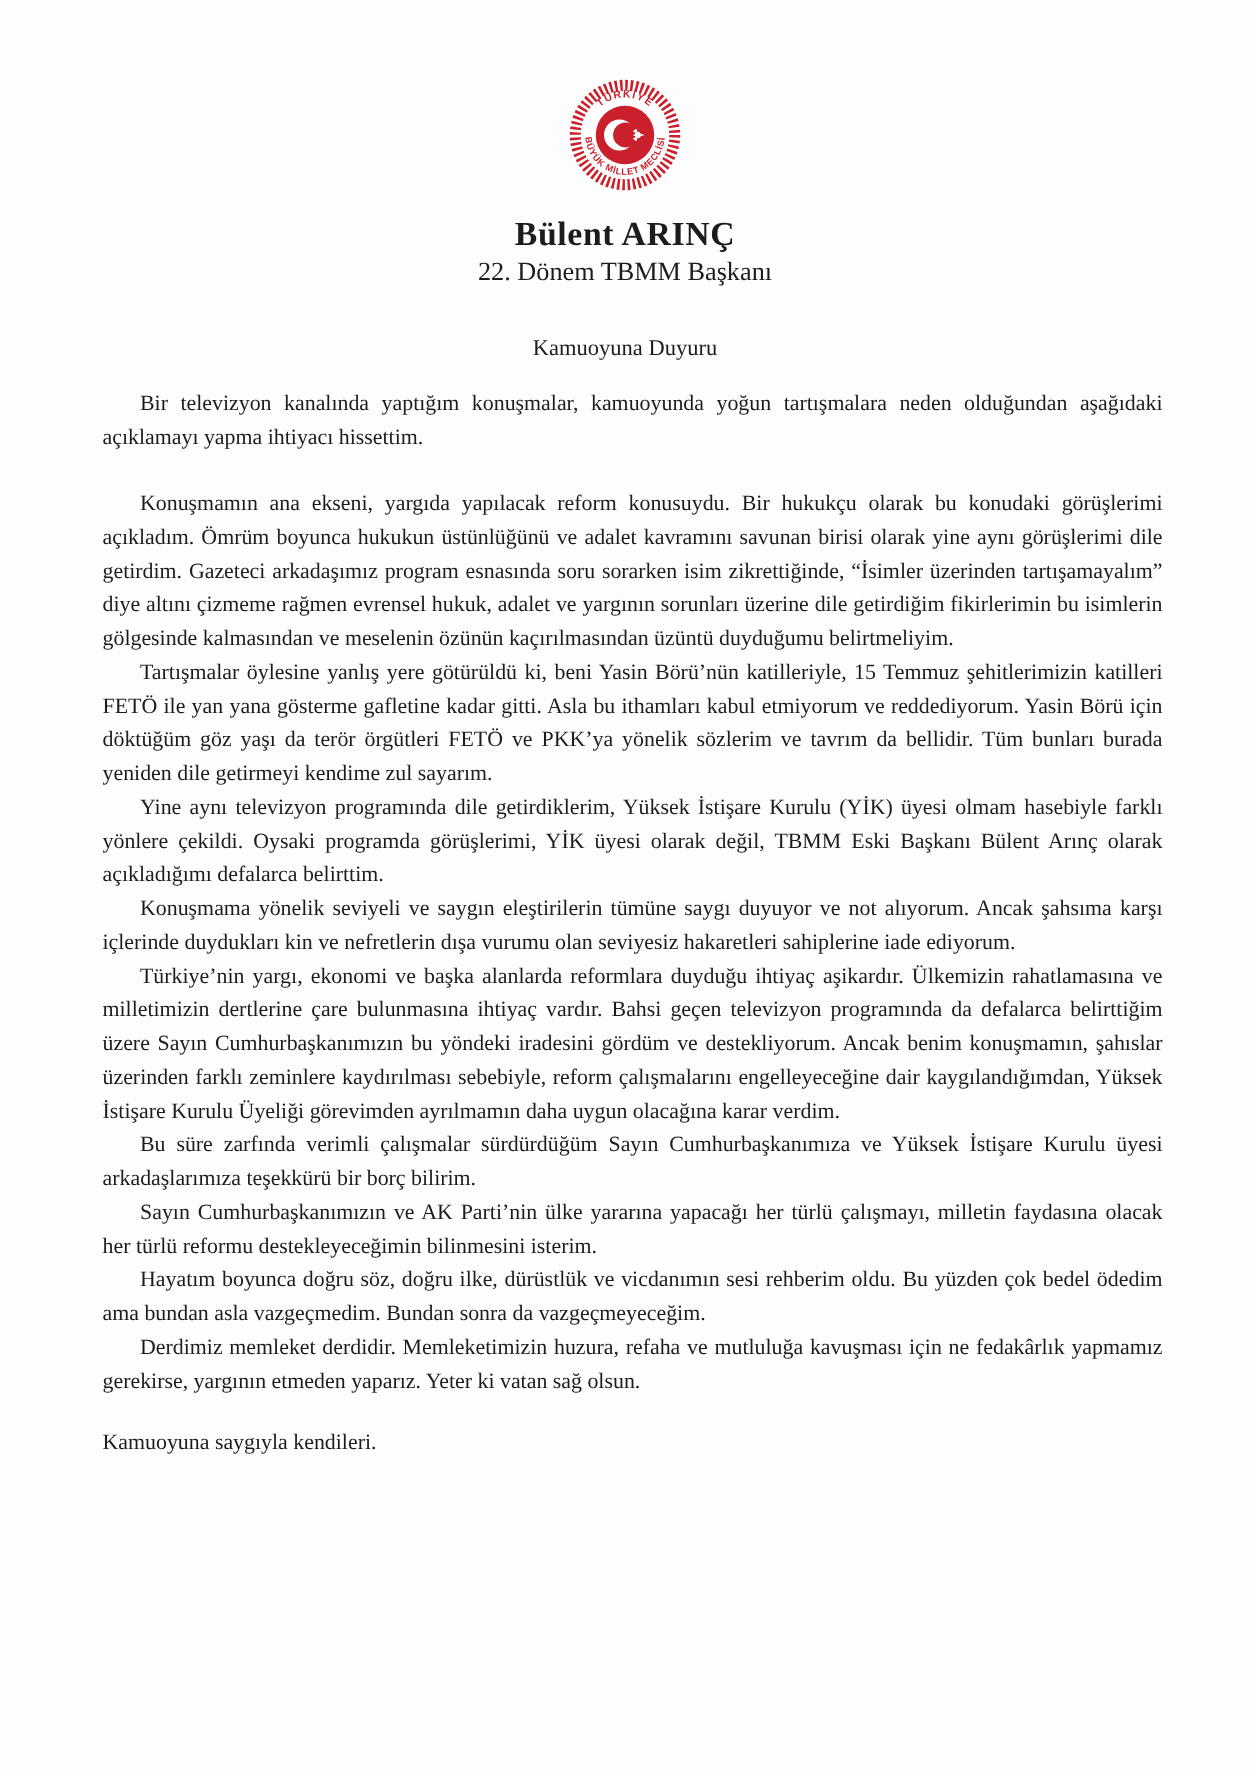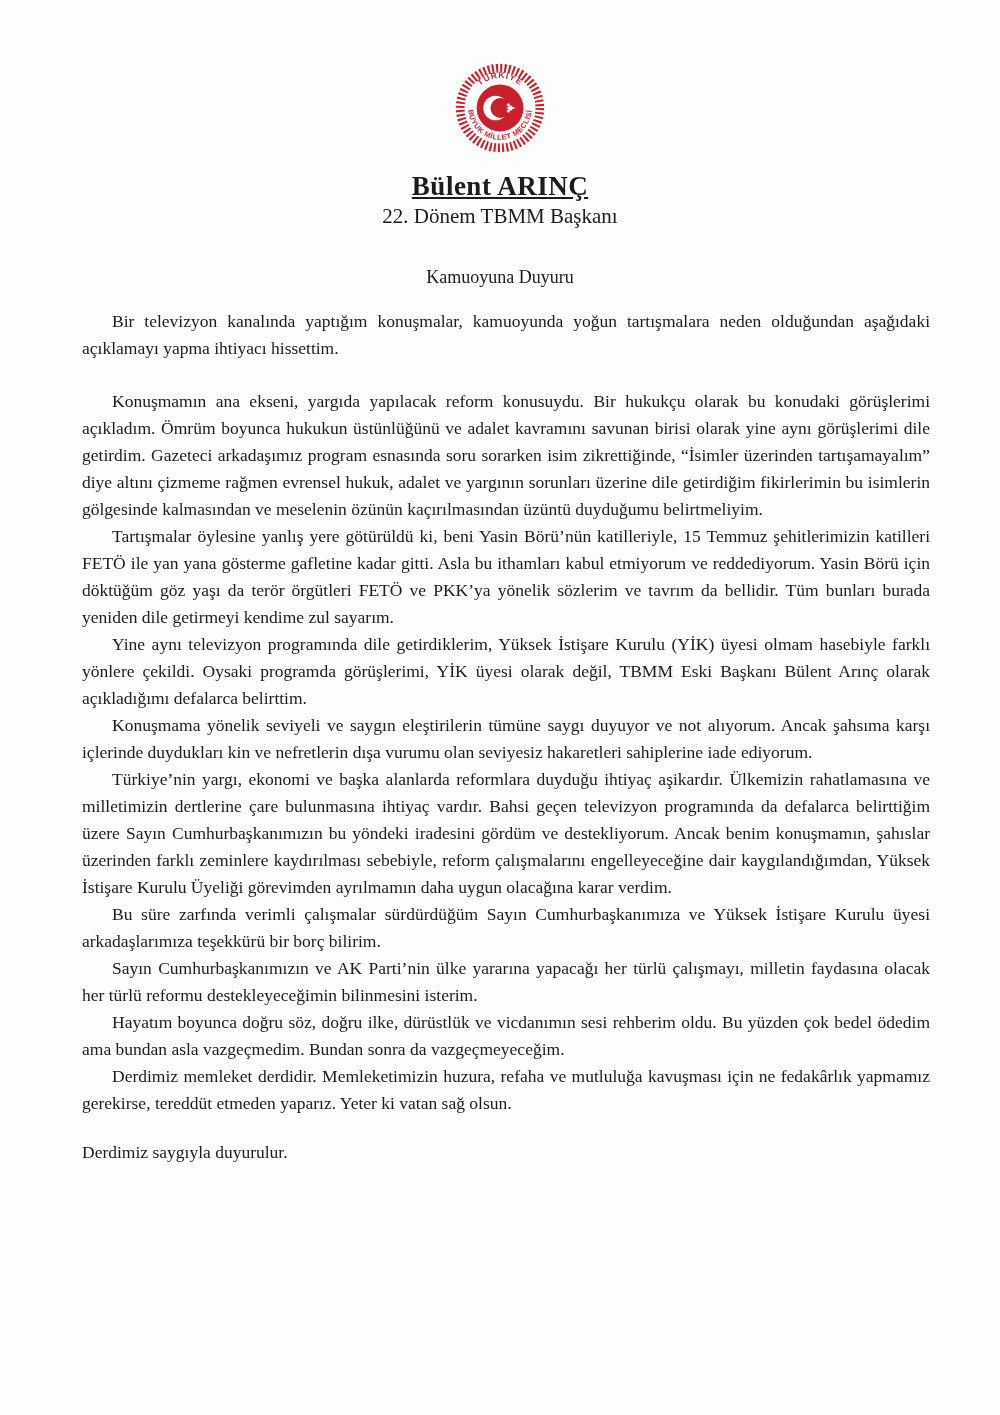--- a/index.html
+++ b/index.html
@@ -20,21 +20,20 @@
   .seal{
     width:106px;
     height:106px;
     display:inline-block;
   }
   .author{
     margin-top:6px;
     font-size:27px;
     font-weight:bold;
     letter-spacing:.5px;
-    text-decoration:underline;
   }
   .author-subtitle{
     margin-top:2px;
     font-size:21px;
   }
   .doc-heading{
     margin-top:38px;
     text-align:center;
     font-size:18px;
     font-weight:normal;
@@ -103,18 +102,18 @@
   <div class="body-text">
       <p class="gap-after">Bir televizyon kanalında yaptığım konuşmalar, kamuoyunda yoğun tartışmalara neden olduğundan aşağıdaki açıklamayı yapma ihtiyacı hissettim.</p>
       <p>Konuşmamın ana ekseni, yargıda yapılacak reform konusuydu. Bir hukukçu olarak bu konudaki görüşlerimi açıkladım. Ömrüm boyunca hukukun üstünlüğünü ve adalet kavramını savunan birisi olarak yine aynı görüşlerimi dile getirdim. Gazeteci arkadaşımız program esnasında soru sorarken isim zikrettiğinde, “İsimler üzerinden tartışamayalım” diye altını çizmeme rağmen evrensel hukuk, adalet ve yargının sorunları üzerine dile getirdiğim fikirlerimin bu isimlerin gölgesinde kalmasından ve meselenin özünün kaçırılmasından üzüntü duyduğumu belirtmeliyim.</p>
       <p>Tartışmalar öylesine yanlış yere götürüldü ki, beni Yasin Börü’nün katilleriyle, 15 Temmuz şehitlerimizin katilleri FETÖ ile yan yana gösterme gafletine kadar gitti. Asla bu ithamları kabul etmiyorum ve reddediyorum. Yasin Börü için döktüğüm göz yaşı da terör örgütleri FETÖ ve PKK’ya yönelik sözlerim ve tavrım da bellidir. Tüm bunları burada yeniden dile getirmeyi kendime zul sayarım.</p>
       <p>Yine aynı televizyon programında dile getirdiklerim, Yüksek İstişare Kurulu (YİK) üyesi olmam hasebiyle farklı yönlere çekildi. Oysaki programda görüşlerimi, YİK üyesi olarak değil, TBMM Eski Başkanı Bülent Arınç olarak açıkladığımı defalarca belirttim.</p>
       <p>Konuşmama yönelik seviyeli ve saygın eleştirilerin tümüne saygı duyuyor ve not alıyorum. Ancak şahsıma karşı içlerinde duydukları kin ve nefretlerin dışa vurumu olan seviyesiz hakaretleri sahiplerine iade ediyorum.</p>
       <p>Türkiye’nin yargı, ekonomi ve başka alanlarda reformlara duyduğu ihtiyaç aşikardır. Ülkemizin rahatlamasına ve milletimizin dertlerine çare bulunmasına ihtiyaç vardır. Bahsi geçen televizyon programında da defalarca belirttiğim üzere Sayın Cumhurbaşkanımızın bu yöndeki iradesini gördüm ve destekliyorum. Ancak benim konuşmamın, şahıslar üzerinden farklı zeminlere kaydırılması sebebiyle, reform çalışmalarını engelleyeceğine dair kaygılandığımdan, Yüksek İstişare Kurulu Üyeliği görevimden ayrılmamın daha uygun olacağına karar verdim.</p>
       <p>Bu süre zarfında verimli çalışmalar sürdürdüğüm Sayın Cumhurbaşkanımıza ve Yüksek İstişare Kurulu üyesi arkadaşlarımıza teşekkürü bir borç bilirim.</p>
       <p>Sayın Cumhurbaşkanımızın ve AK Parti’nin ülke yararına yapacağı her türlü çalışmayı, milletin faydasına olacak her türlü reformu destekleyeceğimin bilinmesini isterim.</p>
       <p>Hayatım boyunca doğru söz, doğru ilke, dürüstlük ve vicdanımın sesi rehberim oldu. Bu yüzden çok bedel ödedim ama bundan asla vazgeçmedim. Bundan sonra da vazgeçmeyeceğim.</p>
-      <p>Derdimiz memleket derdidir. Memleketimizin huzura, refaha ve mutluluğa kavuşması için ne fedakârlık yapmamız gerekirse, tereddüt etmeden yaparız. Yeter ki vatan sağ olsun.</p>
+      <p>Derdimiz memleket derdidir. Memleketimizin huzura, refaha ve mutluluğa kavuşması için ne fedakârlık yapmamız gerekirse, yargının etmeden yaparız. Yeter ki vatan sağ olsun.</p>
     </div>
 
-  <div class="closing">Derdimiz saygıyla duyurulur.</div>
+  <div class="closing">Kamuoyuna saygıyla kendileri.</div>
 
 </div>
 
 </body></html>

